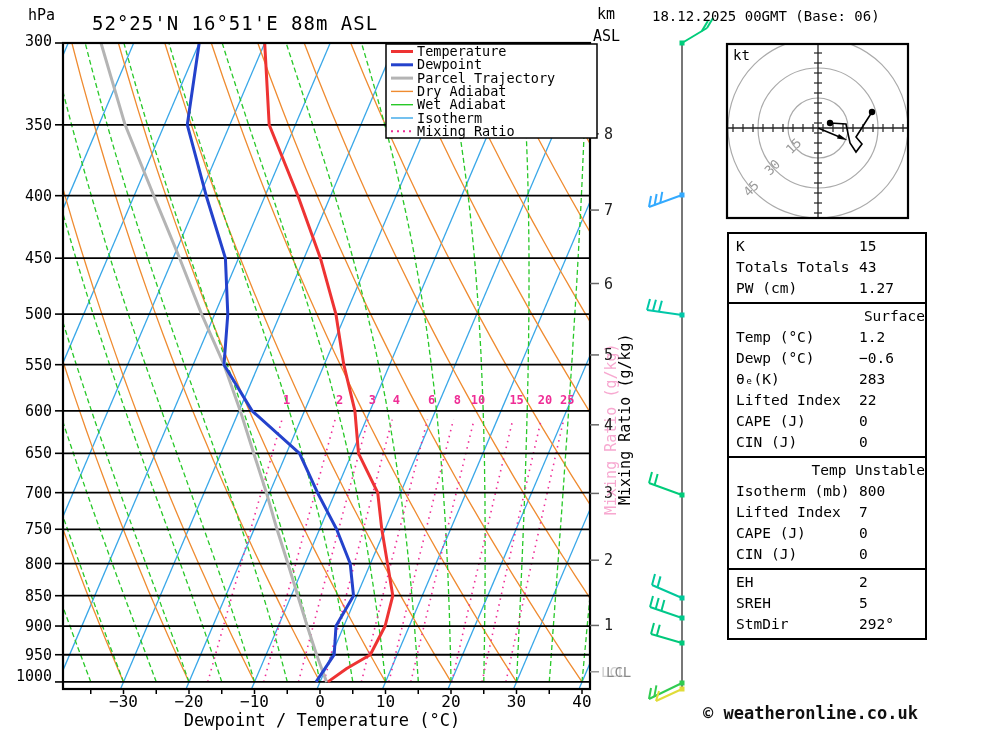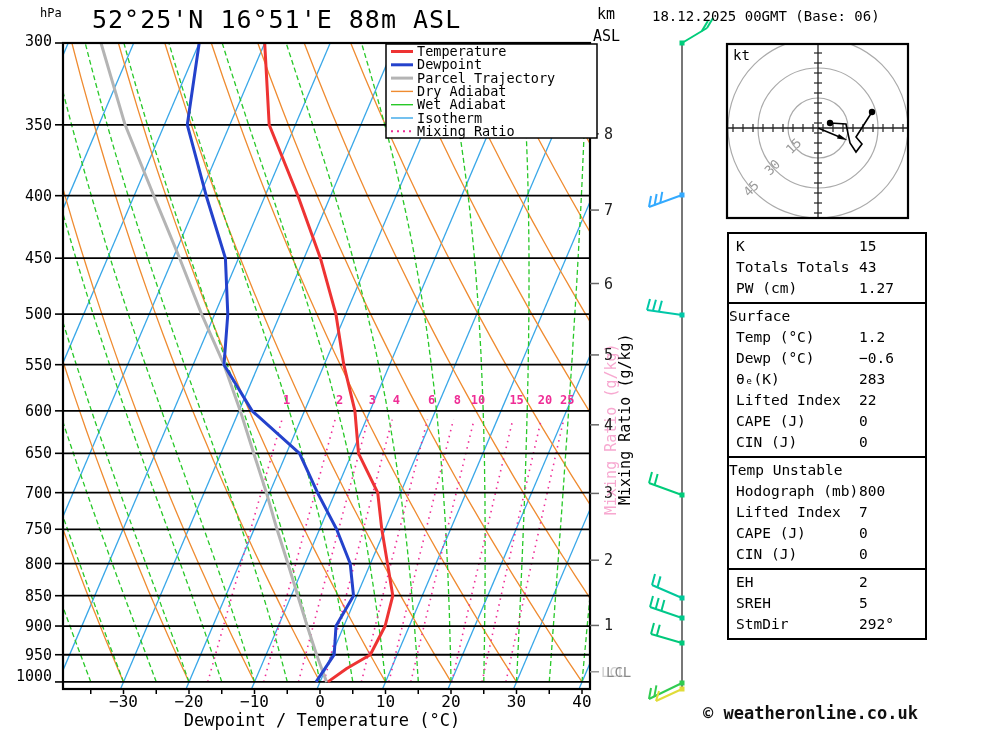--- a/index.html
+++ b/index.html
@@ -1,30 +1,30 @@
 <!DOCTYPE html>
 <html><head>
 <meta charset="utf-8">
 <style>
   html,body{margin:0;padding:0;background:#fff;}
   .stage{position:relative;width:1000px;height:733px;background:#fff;overflow:hidden;
          font-family:"DejaVu Sans Mono","DejaVu Sans",monospace;color:#000;}
   .hdr{position:absolute;white-space:nowrap;}
-  #hpa-label{left:40px;top:6px;font-size:12px;}
-  #chart-title{left:92px;top:5px;font-size:25px;letter-spacing:1px;text-align:center;}
+  #hpa-label{left:28px;top:6px;font-size:15px;}
+  #chart-title{left:92px;top:12px;font-size:19px;letter-spacing:1px;text-align:center;}
   #km-label{left:597px;top:5px;font-size:15px;}
   #asl-label{left:593px;top:27px;font-size:15px;}
   #datetime-label{left:652px;top:8px;font-size:14px;}
   #credit{position:absolute;left:703px;top:703px;font-size:17px;font-weight:bold;color:#111;}
   svg{position:absolute;left:0;top:0;}
   
   #info-tables{position:absolute;left:727px;top:232px;width:200px;}
   .tbl-section{border:2px solid #000;background:#fff;padding:2px 0 3px 0;margin-top:-2px;}
   .tbl-section:first-child{margin-top:0;}
-  .tbl-header{text-align:left;font-size:14.5px;line-height:21px;}
+  .tbl-header{text-align:right;font-size:14.5px;line-height:21px;}
   .tbl-row{position:relative;font-size:14.5px;line-height:21px;height:21px;padding-left:7px;}
   .tbl-val{position:absolute;left:130px;top:0;}
 </style>
 </head>
 <body>
 
 <div class="stage">
   <svg id="plot-svg" width="1000" height="733">
       <rect x="0" y="0" width="1000" height="733" fill="#fff"></rect>
       <clipPath id="pc">
@@ -351,21 +351,21 @@
         <div class="tbl-header">Surface</div>
         <div class="tbl-row"><span>Temp (°C)</span><span class="tbl-val">1.2</span></div>
         <div class="tbl-row"><span>Dewp (°C)</span><span class="tbl-val">−0.6</span></div>
         <div class="tbl-row"><span>θₑ(K)</span><span class="tbl-val">283</span></div>
         <div class="tbl-row"><span>Lifted Index</span><span class="tbl-val">22</span></div>
         <div class="tbl-row"><span>CAPE (J)</span><span class="tbl-val">0</span></div>
         <div class="tbl-row"><span>CIN (J)</span><span class="tbl-val">0</span></div>
       </div>
       <div class="tbl-section">
         <div class="tbl-header">Temp Unstable</div>
-        <div class="tbl-row"><span>Hodograph (mb)</span><span class="tbl-val">800</span></div>
+        <div class="tbl-row"><span>Isotherm (mb)</span><span class="tbl-val">800</span></div>
         <div class="tbl-row"><span>Lifted Index</span><span class="tbl-val">7</span></div>
         <div class="tbl-row"><span>CAPE (J)</span><span class="tbl-val">0</span></div>
         <div class="tbl-row"><span>CIN (J)</span><span class="tbl-val">0</span></div>
       </div>
       <div class="tbl-section">
         <div class="tbl-row"><span>EH</span><span class="tbl-val">2</span></div>
         <div class="tbl-row"><span>SREH</span><span class="tbl-val">5</span></div>
         <div class="tbl-row"><span>StmDir</span><span class="tbl-val">292°</span></div>
       </div>
     </div>

